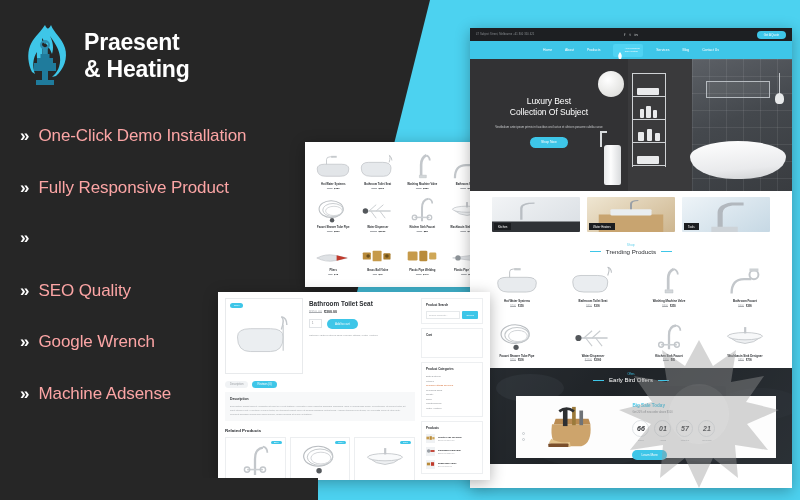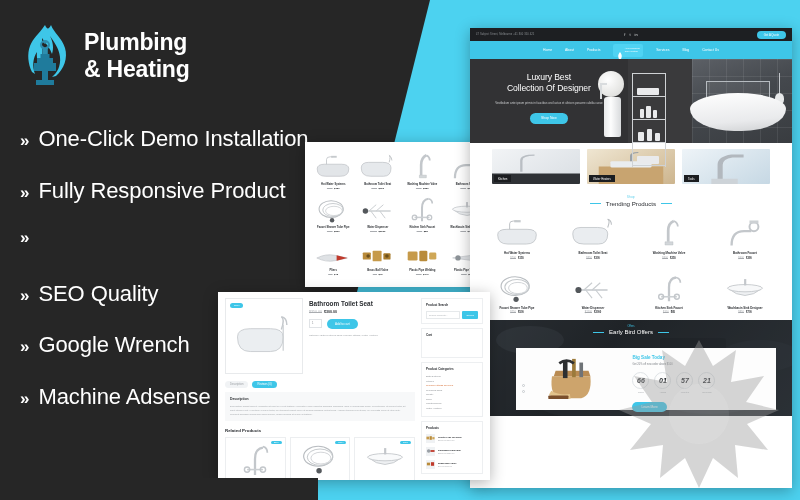--- a/index.html
+++ b/index.html
@@ -58,22 +58,22 @@
     height: 51.5px;
   }
   .chev {
     color: #ffffff;
     font-size: 17px;
     font-weight: bold;
     line-height: 1;
     flex: 0 0 auto;
   }
   .feature-label {
-    color: #ffffff;
-    font-size: 22px;
+    color: #fca5a5;
+    font-size: 17px;
     font-weight: 400;
     white-space: nowrap;
     letter-spacing: -0.1px;
   }
 
   
   .mock {
     position: absolute;
     background: #ffffff;
     box-shadow: 0 3px 14px rgba(0,0,0,0.30);
@@ -141,21 +141,21 @@
     display: flex;
     align-items: center;
     justify-content: center;
     gap: 1.5px;
     border-radius: 2px;
   }
   .hp-nav-logo-mark { width: 6px; height: 8px; position: relative; }
   .hp-nav-logo-txt { color: #fff; font-size: 2.4px; line-height: 1.25; }
 
   .hp-hero {
-    height: 84px;
+    height: 132px;
     position: relative;
     display: flex;
     background: #e5e5e5;
   }
   .hp-hero-left {
     width: 49%;
     background: #323234;
     position: relative;
     display: flex;
     flex-direction: column;
@@ -461,21 +461,21 @@
       <path d="M27 1 C20 11 15 14 12 22 C9 30 10 40 14 48 L17 50 C14 42 15 34 19 28 C18 36 21 41 24 45 L24 14 C28 20 32 24 34 30 C36 24 35 18 32 12 C36 18 41 24 42 33 C43 42 39 49 34 53 L38 52 C46 45 50 34 47 24 C44 14 36 9 33 1 C31 5 29 6 27 1 Z" fill="#3ec6e8"></path>
       <path d="M27 16 a5 5 0 0 1 5 5 a5 5 0 0 1 -2.2 4.1 L29.8 30 L24.2 30 L24.2 25.1 A5 5 0 0 1 22 21 a5 5 0 0 1 5 -5 Z M25 18.4 a2.8 2.8 0 1 0 4 0 l-2 1.6 Z" fill="#2d8fb0"></path>
       <rect x="22.5" y="30" width="9" height="4" fill="#1f7b9c"></rect>
       <rect x="19" y="34" width="16" height="5" fill="#1f7b9c"></rect>
       <rect x="16" y="39" width="22" height="8" fill="#1f7b9c"></rect>
       <rect x="24" y="47" width="6" height="9" fill="#1f7b9c"></rect>
       <rect x="18" y="56" width="18" height="5" fill="#1f7b9c"></rect>
     </svg>
   </div>
   <div class="brand-text">
-    <div>Plumbing</div>
+    <div>Praesent</div>
     <div>&amp; Heating</div>
   </div>
 </div>
 
 <div class="features">
   <div class="feature-row">
     <span class="chev">»</span>
     <span class="feature-label">One-Click Demo Installation</span>
   </div>
   <div class="feature-row">
@@ -706,21 +706,21 @@
     </span>
     <span class="hp-nav-item">Services</span>
     <span class="hp-nav-item">Blog</span>
     <span class="hp-nav-item">Contact Us</span>
   </div>
 
   <div class="hp-hero">
     <div class="hp-hero-left">
       <div class="hp-hero-title">
         <div>Luxury Best</div>
-        <div>Collection Of Designer</div>
+        <div>Collection Of Subject</div>
       </div>
       <div class="hp-hero-sub">Vestibulum ante ipsum primis in faucibus orci luctus et ultrices posuere cubilia curae</div>
       <div class="hp-shop-btn">Shop Now</div>
     </div>
     <div class="hp-hero-mid"></div>
     <div class="hp-hero-right">
       <div class="tile-grid"></div>
       <div class="wall-shelf"></div>
       <div class="pendant"></div>
       <div class="bathtub"></div>

